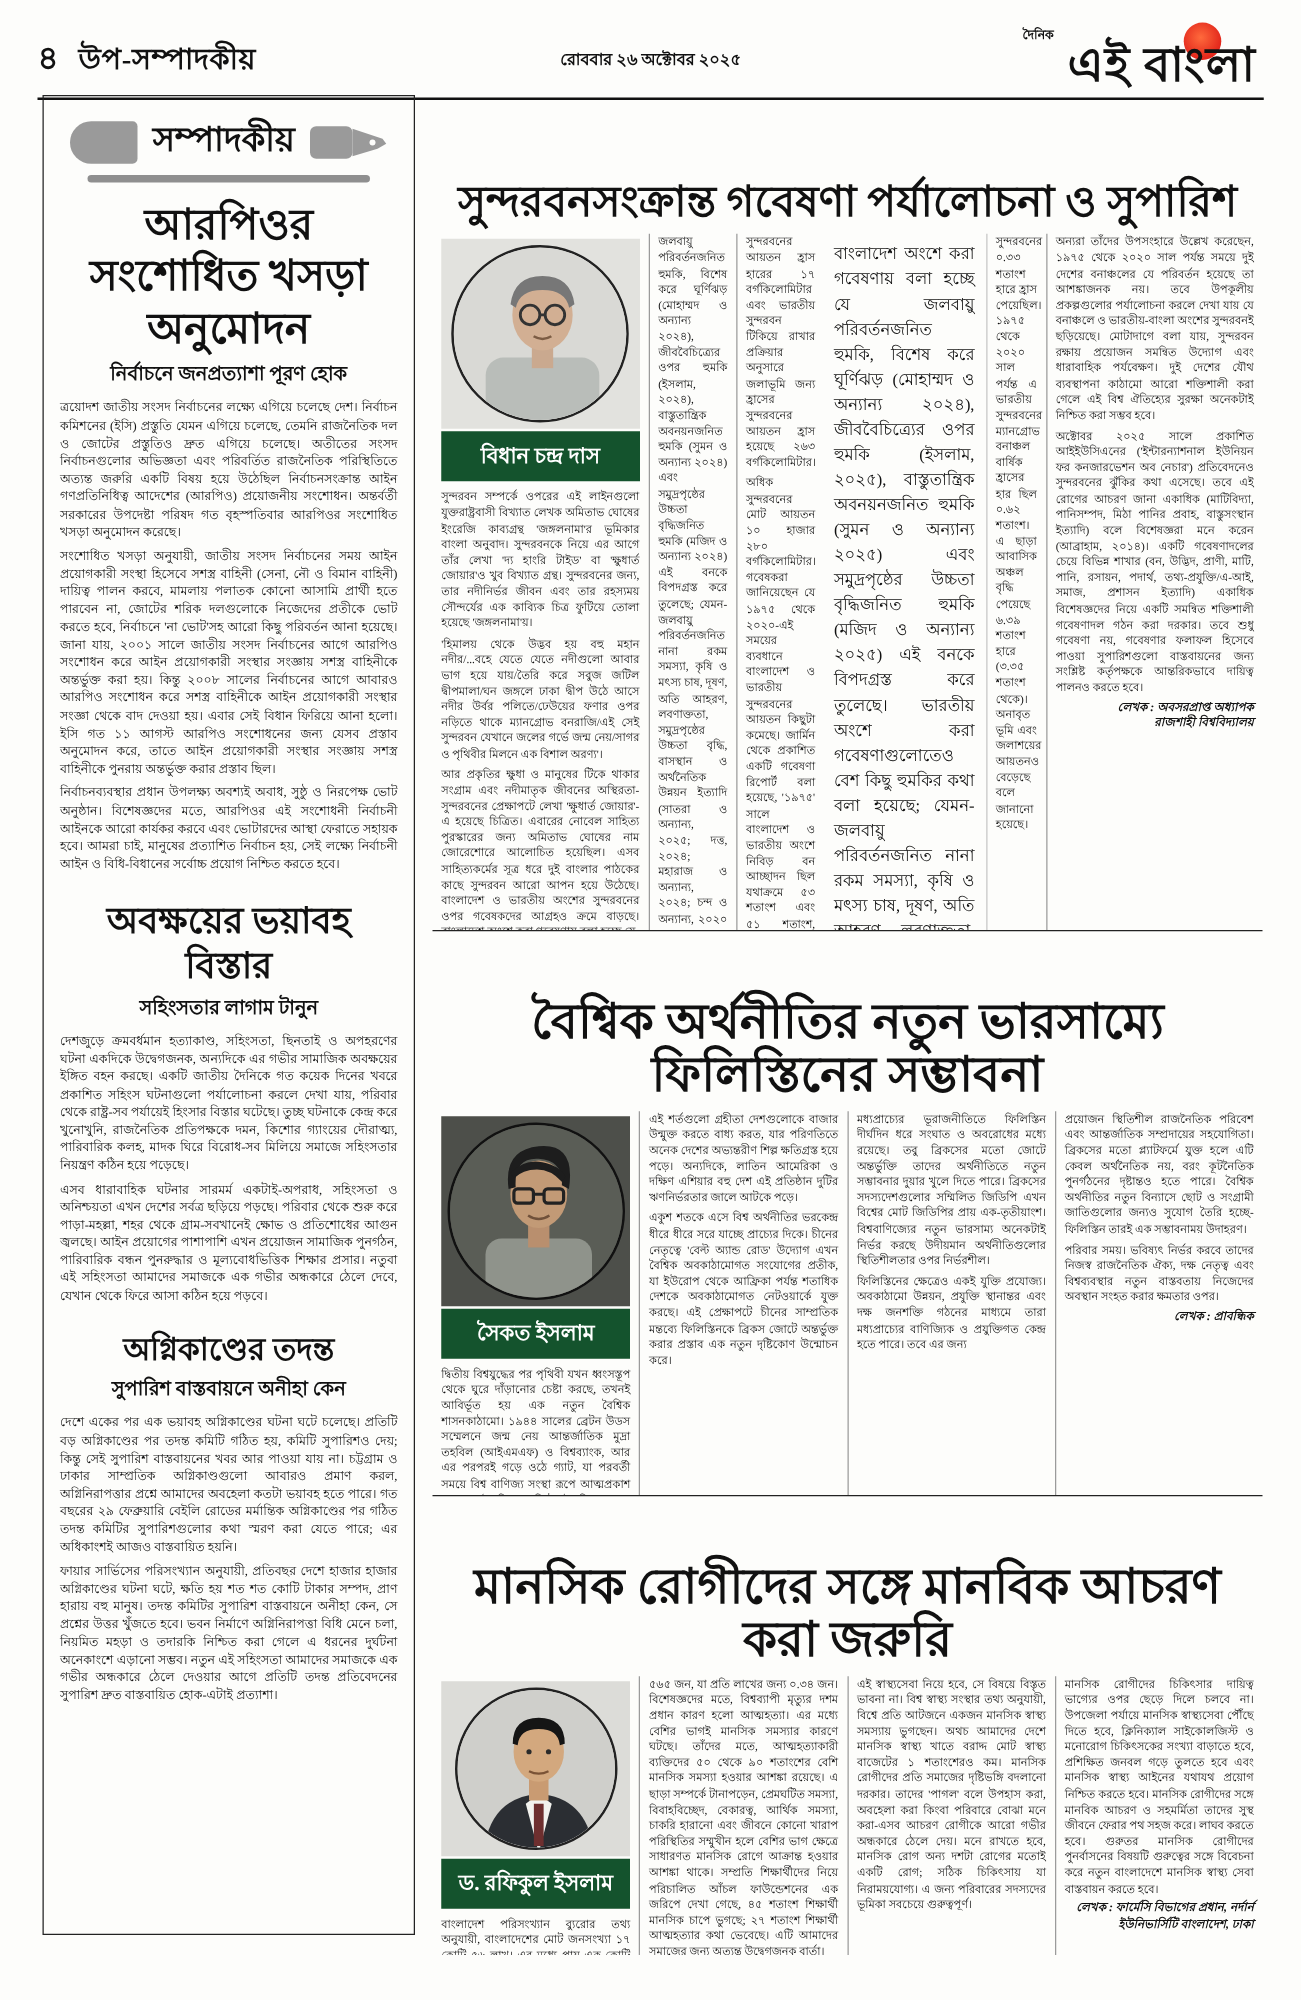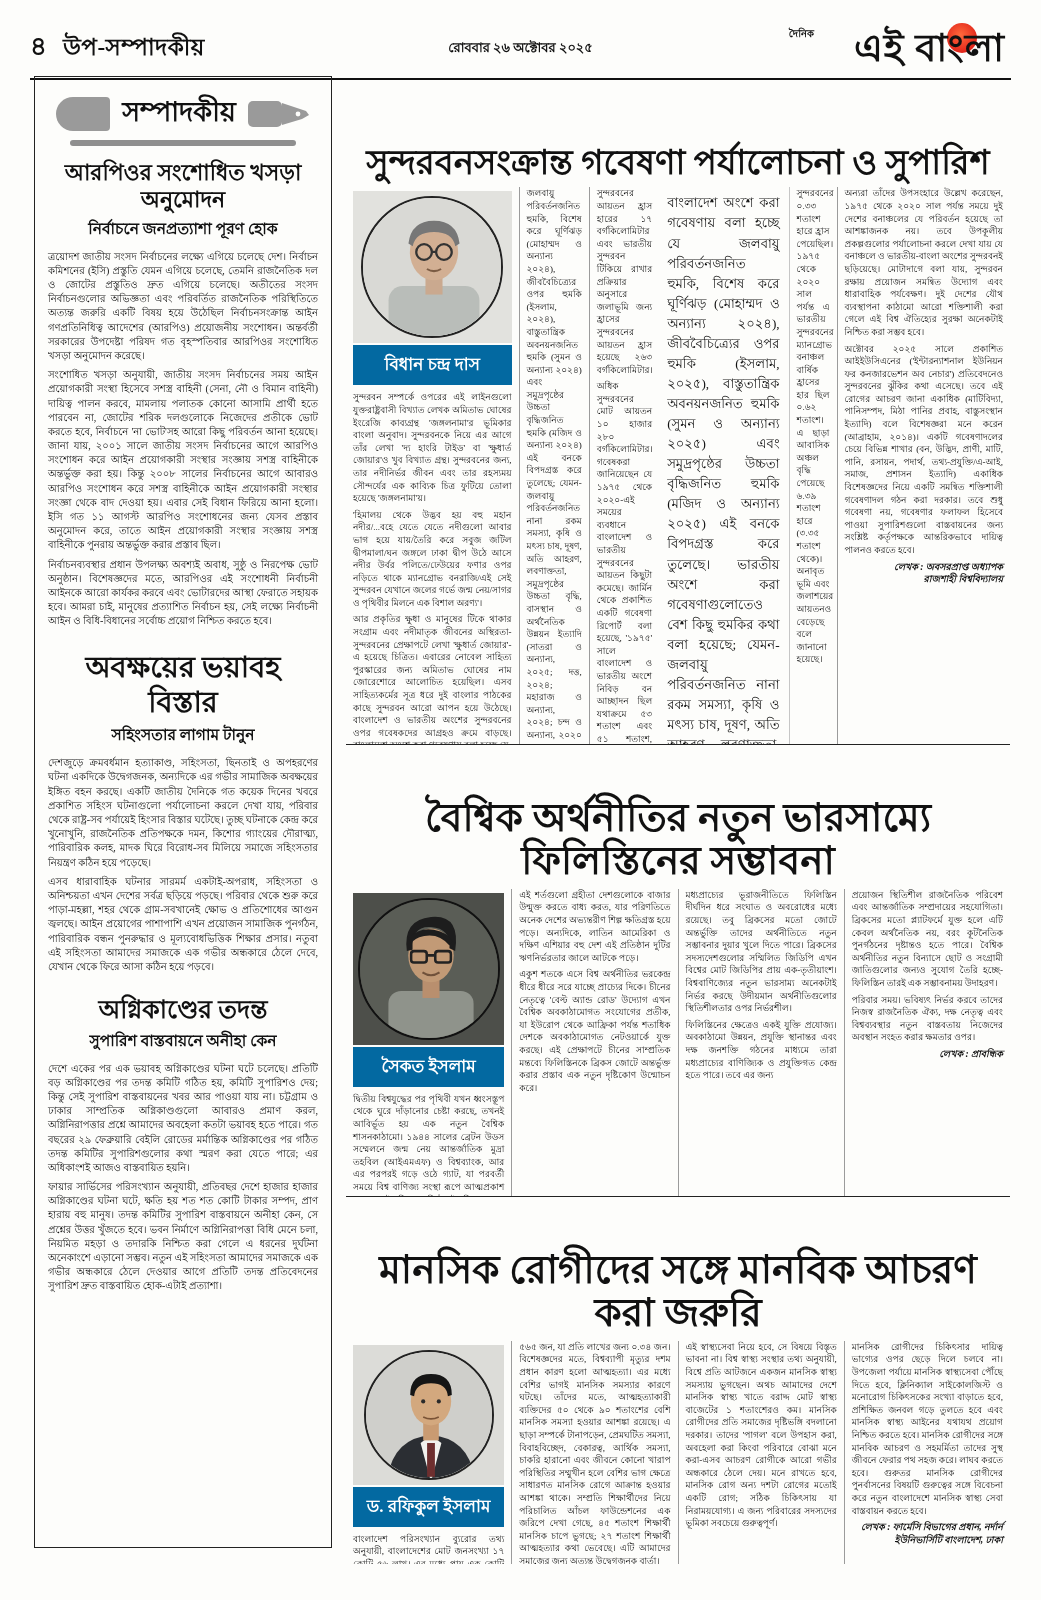--- a/index.html
+++ b/index.html
@@ -11,35 +11,35 @@
     overflow:hidden;
   }
   
   .hdr { position:absolute; left:30px; right:30px; top:18px; height:62px;
          display:flex; align-items:center; border-bottom:2px solid #111; }
   .hdr-left { display:flex; align-items:baseline; gap:16px; }
   .pageno { font-size:26px; font-weight:bold; }
   .section-name { font-size:23px; font-weight:bold; letter-spacing:.5px; }
   .hdr-date { position:absolute; left:0; right:0; text-align:center;
               font-size:13px; font-weight:bold; pointer-events:none; }
-  .brand { margin-left:auto; position:relative; display:flex; flex-direction:row;
+  .brand { margin-left:auto; position:relative; display:flex; flex-direction:column;
            align-items:flex-start; line-height:1; padding-right:6px; }
   .brand-prefix { font-size:10px; font-weight:bold; margin-left:4px; z-index:2; }
   .brand-main { position:relative; font-size:38px; font-weight:900; z-index:2;
                 font-family:"Liberation Serif",serif; letter-spacing:1px;margin-left:40px; }
   .brand-sun { position:absolute; top:-6px; right:34px; width:30px; height:30px;
                border-radius:50%; z-index:1; }
   
   .edit-col { position:absolute; left:34px; top:76px; width:298px; height:1472px;
               border:1px solid #222; padding:12px 13px 10px; overflow:hidden; }
   .masthead { display:flex; align-items:center; justify-content:center; gap:6px; margin:2px 8px 4px; }
   .mast-bar-l { width:54px; height:34px; background:#9a9a9a; border-radius:17px 4px 4px 17px; }
   .mast-text { font-size:27px; font-weight:800; padding:0 6px; white-space:nowrap; }
   .mast-rule { height:6px; background:#8f8f8f; margin:2px 22px 14px; border-radius:3px; }
-  .ed-title { text-align:center; font-size:22px; line-height:1.22; font-weight:800; margin:6px 2px 2px; }
+  .ed-title { text-align:center; font-size:34px; line-height:1.22; font-weight:800; margin:6px 2px 2px; }
   .ed-sub   { text-align:center; font-size:15.5px; font-weight:bold; margin:3px 0 7px; }
   .ed-body p { font-size:10px; line-height:1.42; text-align:justify; margin-bottom:5px; }
   .ed-gap { height:10px; }
   
   .main { position:absolute; left:346px; top:92px; width:664px; height:1472px; }
   .article { overflow:hidden; }
   .article + .article { border-top:1px solid #222; }
   .headline { text-align:center; font-weight:800; line-height:1.1; padding:8px 0 6px;margin-top:44px; }
   .a1 .headline { font-size:34px; }
   .a2 .headline, .a3 .headline { font-size:39px; }
@@ -57,21 +57,21 @@
   .pull p { font-size:13.2px; line-height:1.52; text-align:justify; font-weight:500; }
   .strip { width:27%; padding:0 7px; border-left:1px solid #c6c6c6; overflow:hidden; }
   .strip p { font-size:9px; line-height:1.4; text-align:justify; margin-bottom:4px; }
   .credit { text-align:right; font-size:9.5px; font-weight:bold; font-style:italic;
             line-height:1.35; margin-top:4px; }
   
   .photo-card { margin:4px 0 6px; }
   .photo-frame { height:152px; display:flex; align-items:center; justify-content:center; }
   .photo-circle { width:142px; height:142px; border-radius:50%; border:2px solid #222;
                   overflow:hidden; }
-  .nameplate { background:#0369a1; color:#fff; text-align:center; font-size:17px;
+  .nameplate { background:#14532d; color:#fff; text-align:center; font-size:17px;
                font-weight:bold; padding:6px 2px; margin-top:2px; }
   .a3 .photo-frame { height:140px; } .a3 .photo-circle { width:130px; height:130px; }
 </style>
 </head>
 <body>
 
 <div class="page">
 
   <div class="hdr">
     <div class="hdr-left">

